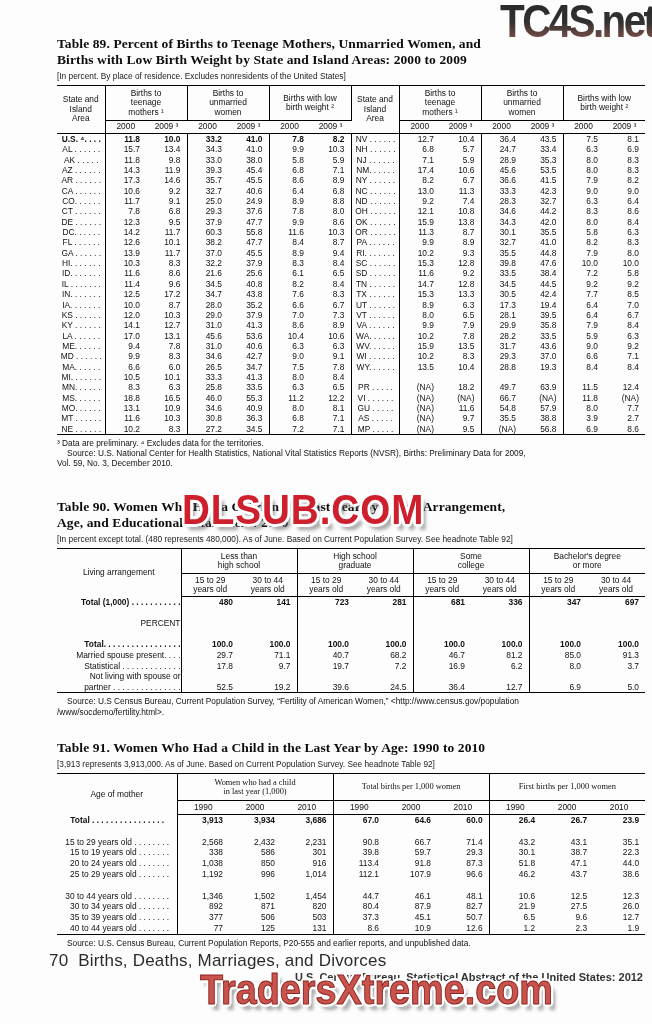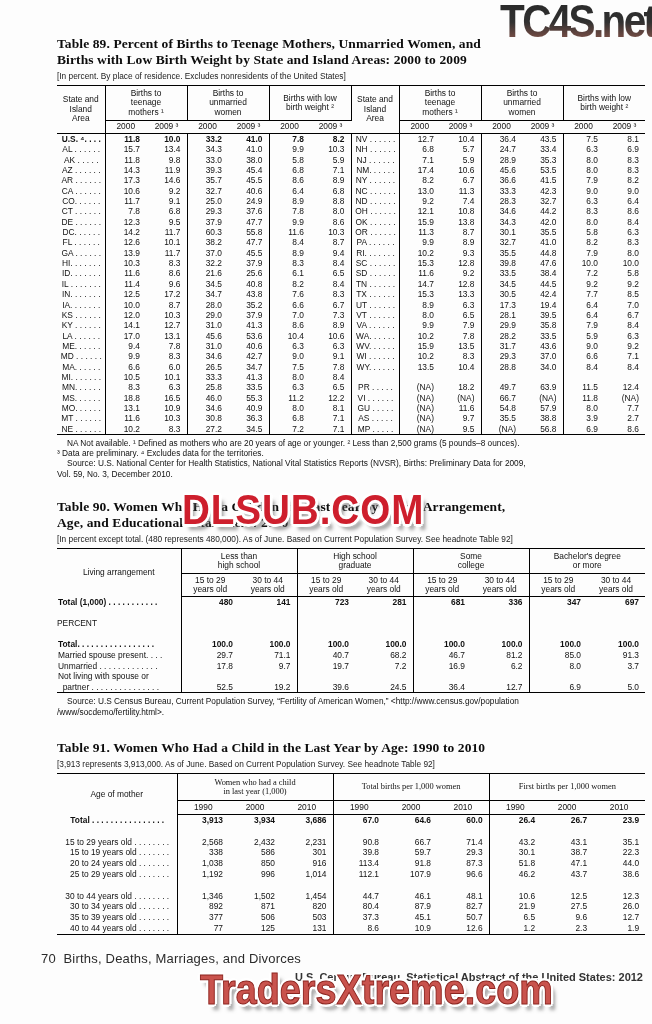--- a/index.html
+++ b/index.html
@@ -31,36 +31,36 @@
   .t89 tbody td:nth-child(10),.t89 tbody td:nth-child(12){border-right:.8px solid #000;}
   
   .t90 col.stub{width:124px;} .t90 col.n{width:58px;}
   .t90{border-top:1.5px solid #000;border-bottom:1.5px solid #000;}
   .t90 th.stub{border-right:.8px solid #000;}
   .t90 th.grp{border-right:.8px solid #000;border-bottom:.8px solid #000;height:24px;}
   .t90 th.grp.last{border-right:none;}
   .t90 tr.sub th{border-bottom:.8px solid #000;height:22px;}
   .t90 tr.sub th:nth-child(2),.t90 tr.sub th:nth-child(4),.t90 tr.sub th:nth-child(6){border-right:.8px solid #000;}
   .t90 tbody td{line-height:10.6px;height:10.6px;}
-  .t90 tbody td:nth-child(1){text-align:left;border-right:.8px solid #000;padding-right:0;}
+  .t90 tbody td:nth-child(1){text-align:right;border-right:.8px solid #000;padding-right:0;}
   .t90 tbody td:nth-child(3),.t90 tbody td:nth-child(5),.t90 tbody td:nth-child(7){border-right:.8px solid #000;}
   .t90 td.ctr{text-align:center;padding-left:0;}
   
   .t91 col.stub{width:120px;} .t91 col.n{width:52px;}
   .t91{border-top:1.5px solid #000;border-bottom:1.5px solid #000;}
   .t91 th.stub{border-right:.8px solid #000;}
   .t91 th.grp{border-right:.8px solid #000;border-bottom:.8px solid #000;height:26px;font-family:Liberation Serif, serif;}
   .t91 th.grp.last{border-right:none;}
   .t91 tr.yr th{border-bottom:.8px solid #000;height:13px;}
   .t91 tr.yr th:nth-child(3),.t91 tr.yr th:nth-child(6){border-right:.8px solid #000;}
   .t91 tbody td{line-height:10.8px;height:10.8px;}
   .t91 tbody td:nth-child(1){text-align:center;border-right:.8px solid #000;padding-right:0;}
   .t91 tbody td:nth-child(4),.t91 tbody td:nth-child(7){border-right:.8px solid #000;}
   
-  .footer-left{position:absolute;left:41px;top:951px;font-size:13px;color:#2b2b2b;letter-spacing:.2px;}
+  .footer-left{position:absolute;left:49px;top:951px;font-size:17px;color:#2b2b2b;letter-spacing:.2px;}
   .footer-right{position:absolute;right:9px;top:971px;font-size:11px;color:#333;font-weight:bold;}
   
   .wm{position:absolute;font-weight:800;z-index:6;pointer-events:none;}
   .wm-top{top:-6px;right:-2px;font-size:46px;letter-spacing:-3px;transform:scaleX(.88);transform-origin:right top;
     background:linear-gradient(180deg,#272727 0%,#313131 52%,#6e4a43 78%,#96625a 100%);
     -webkit-background-clip:text;background-clip:text;color:transparent;}
   .wm-mid{top:486px;left:182px;font-size:42px;letter-spacing:1px;transform:scaleX(.92);transform-origin:left top;color:#ce1f2d;
     text-shadow:-2px -2px 0 #fff,2px -2px 0 #fff,-2px 2px 0 #fff,2px 2px 0 #fff,0 -3px 0 #fff,0 3px 0 #fff,-3px 0 0 #fff,3px 0 0 #fff,5px 6px 4px rgba(90,90,90,.55);}
   .wm-bot{top:966px;left:200px;font-size:42px;letter-spacing:0px;transform:scaleX(.90);transform-origin:left top;color:#c9534d;
     -webkit-text-stroke:1px #8c241f;
@@ -506,21 +506,21 @@
             <td class="num">6.6</td>
             <td class="num">6.0</td>
             <td class="num">26.5</td>
             <td class="num">34.7</td>
             <td class="num">7.5</td>
             <td class="num">7.8</td>
             <td class="lbl">WY. . . . . .</td>
             <td class="num">13.5</td>
             <td class="num">10.4</td>
             <td class="num">28.8</td>
-            <td class="num">34.0</td>
+            <td class="num">19.3</td>
             <td class="num">8.4</td>
             <td class="num">8.4</td>
           </tr>
           <tr>
             <td class="lbl">MI. . . . . . .</td>
             <td class="num">10.5</td>
             <td class="num">10.1</td>
             <td class="num">33.3</td>
             <td class="num">41.3</td>
             <td class="num">8.0</td>
@@ -609,21 +609,20 @@
             <td class="num">(NA)</td>
             <td class="num">9.5</td>
             <td class="num">(NA)</td>
             <td class="num">56.8</td>
             <td class="num">6.9</td>
             <td class="num">8.6</td>
           </tr>
         </tbody>
     </table>
     <div class="fn">
-      <div class="indent">NA Not available. ¹ Defined as mothers who are 20 years of age or younger. ² Less than 2,500 grams (5 pounds–8 ounces).</div>
       <div>³ Data are preliminary. ⁴ Excludes data for the territories.</div>
       <div class="indent">Source: U.S. National Center for Health Statistics, National Vital Statistics Reports (NVSR), Births: Preliminary Data for 2009,</div>
       <div>Vol. 59, No. 3, December 2010.</div>
     </div>
   </div>
 
   <div class="block" style="top:499px;">
     <div class="tbl-title">Table 90. Women Who Had a Child in the Last Year by Living Arrangement,</div>
     <div class="tbl-title">Age, and Educational Attainment: 2010</div>
     <div class="headnote">[In percent except total. (480 represents 480,000). As of June. Based on Current Population Survey. See headnote Table 92]</div>
@@ -755,21 +754,21 @@
             <td class="num">29.7</td>
             <td class="num">71.1</td>
             <td class="num">40.7</td>
             <td class="num">68.2</td>
             <td class="num">46.7</td>
             <td class="num">81.2</td>
             <td class="num">85.0</td>
             <td class="num">91.3</td>
           </tr>
           <tr>
-            <td class="lbl">Unmarried . . . . . . . . . . . . .</td>
+            <td class="lbl">Statistical . . . . . . . . . . . . .</td>
             <td class="num">17.8</td>
             <td class="num">9.7</td>
             <td class="num">19.7</td>
             <td class="num">7.2</td>
             <td class="num">16.9</td>
             <td class="num">6.2</td>
             <td class="num">8.0</td>
             <td class="num">3.7</td>
           </tr>
           <tr>
@@ -972,20 +971,23 @@
             <td class="num">131</td>
             <td class="num">8.6</td>
             <td class="num">10.9</td>
             <td class="num">12.6</td>
             <td class="num">1.2</td>
             <td class="num">2.3</td>
             <td class="num">1.9</td>
           </tr>
         </tbody>
     </table>
+    <div class="fn">
+      <div class="indent">Source: U.S. Census Bureau, Current Population Reports, P20-555 and earlier reports, and unpublished data.</div>
+    </div>
   </div>
 
   <div class="footer-left">
     <span>70</span>&nbsp;
     <span>Births, Deaths, Marriages, and Divorces</span>
   </div>
   <div class="footer-right">U.S. Census Bureau, Statistical Abstract of the United States: 2012</div>
 
   <div class="wm wm-top">TC4S.net</div>
   <div class="wm wm-mid">DLSUB.COM</div>

